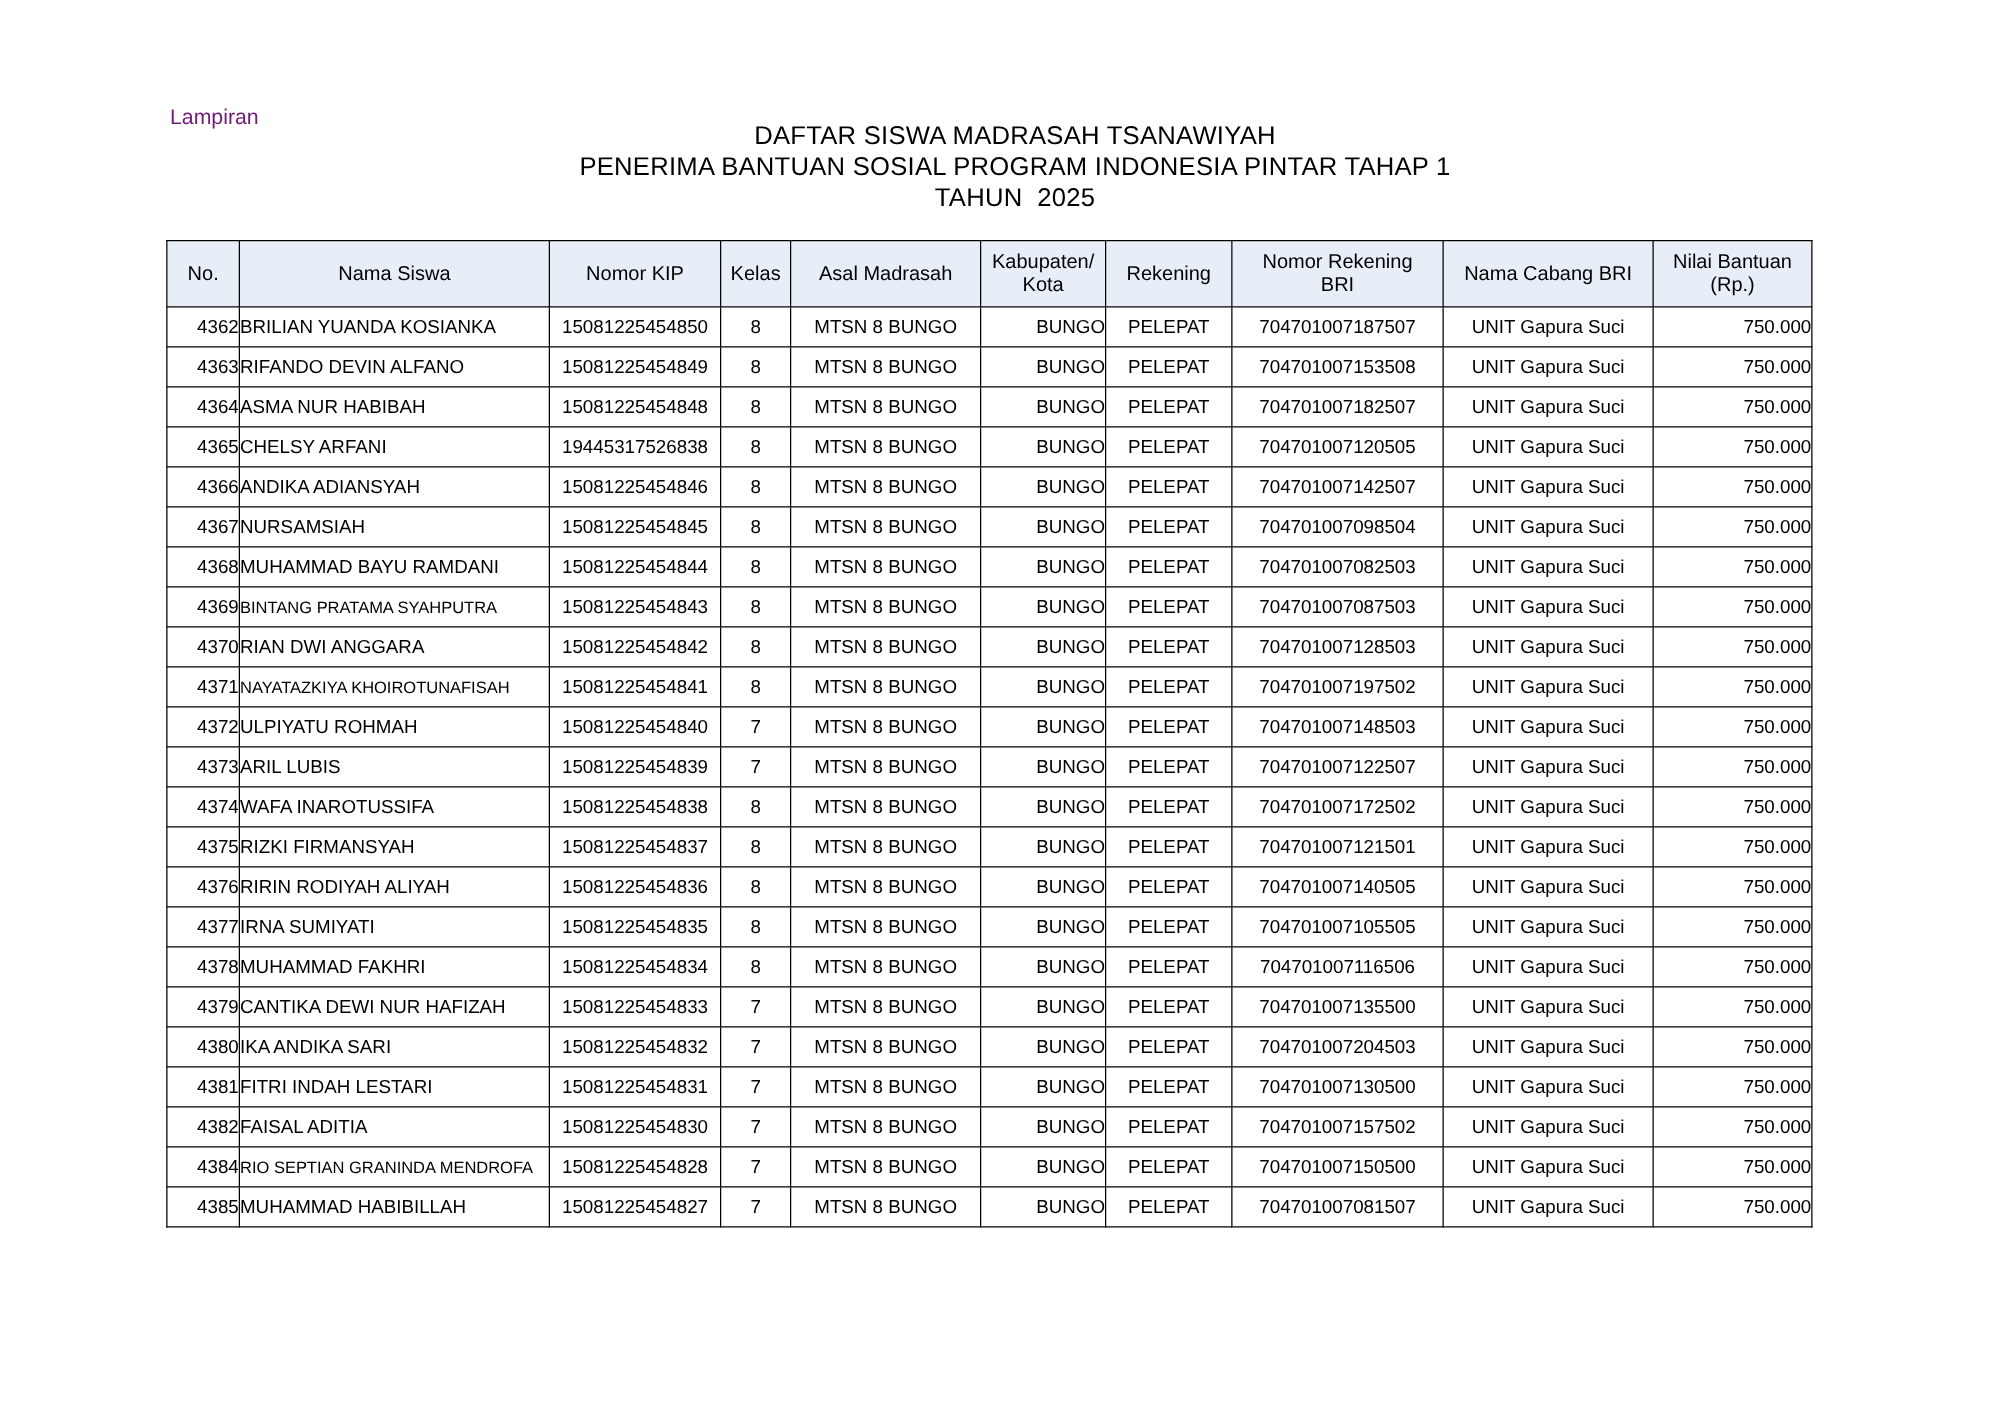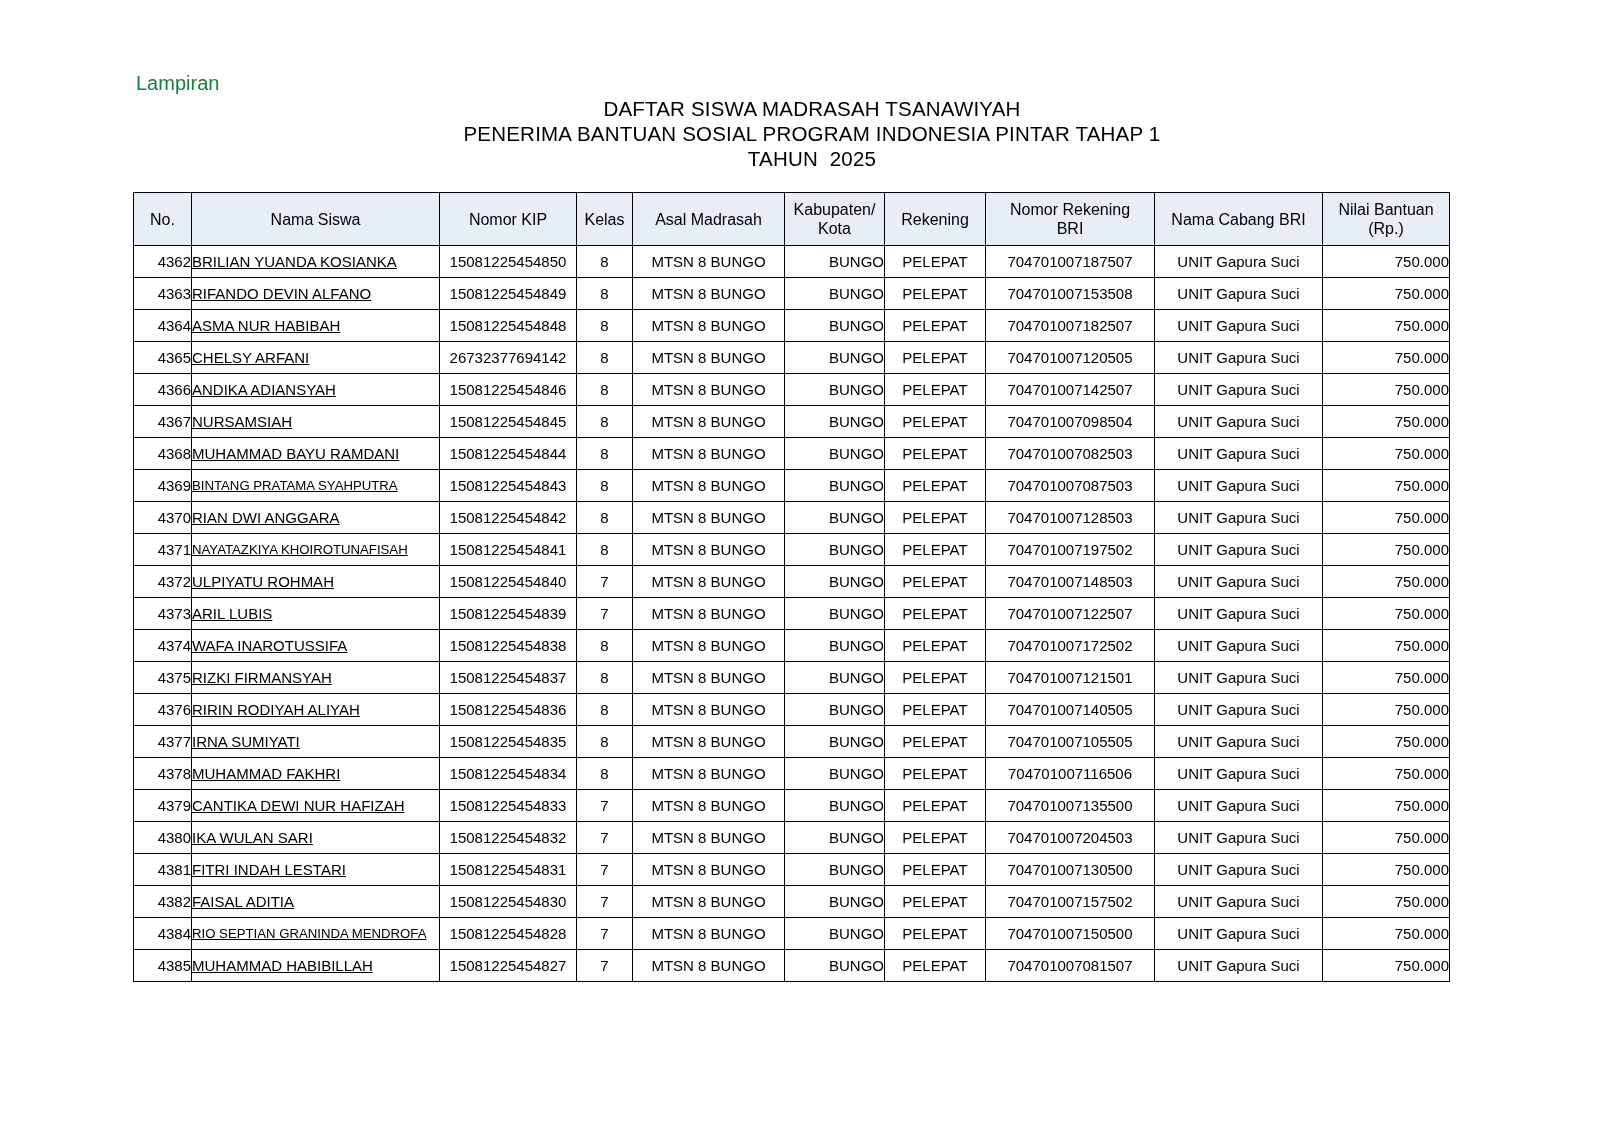--- a/index.html
+++ b/index.html
@@ -16,23 +16,23 @@
   }
   .page {
     position: relative;
     width: 1600px;
     height: 1131px;
     box-sizing: border-box;
   }
   .lampiran {
     position: absolute;
     left: 136px;
-    top: 72px;
-    font-size: 20px;
-    color: #15803d;
+    top: 84px;
+    font-size: 17px;
+    color: #701a75;
   }
   .title-block {
     position: absolute;
     left: 12px;
     top: 96px;
     width: 1600px;
     text-align: center;
   }
   .title-line {
     font-size: 20.5px;
@@ -79,21 +79,21 @@
   col.c-kip     { width: 137px; }
   col.c-kelas   { width: 56px; }
   col.c-asal    { width: 152px; }
   col.c-kab     { width: 100px; }
   col.c-kec     { width: 101px; }
   col.c-rek     { width: 169px; }
   col.c-cab     { width: 168px; }
   col.c-nilai   { width: 127px; }
 
   td.no      { text-align: right; padding-right: 11px; }
-  td.nama    { text-align: left;  padding-left: 7px; text-decoration: underline; }
+  td.nama    { text-align: left;  padding-left: 7px; }
   td.kip     { text-align: center; }
   td.kelas   { text-align: center; }
   td.asal    { text-align: center; }
   td.kab     { text-align: right; }
   td.kec     { text-align: center; }
   td.rek     { text-align: center; }
   td.cab     { text-align: center; }
   td.nilai   { text-align: right; padding-right: 9px; }
 
   td.nama.small { font-size: 13.2px; }
@@ -181,21 +181,21 @@
             <td class="asal">MTSN 8 BUNGO</td>
             <td class="kab">BUNGO</td>
             <td class="kec">PELEPAT</td>
             <td class="rek">704701007182507</td>
             <td class="cab">UNIT Gapura Suci</td>
             <td class="nilai">750.000</td>
           </tr>
           <tr>
             <td class="no">4365</td>
             <td class="nama">CHELSY ARFANI</td>
-            <td class="kip">26732377694142</td>
+            <td class="kip">19445317526838</td>
             <td class="kelas">8</td>
             <td class="asal">MTSN 8 BUNGO</td>
             <td class="kab">BUNGO</td>
             <td class="kec">PELEPAT</td>
             <td class="rek">704701007120505</td>
             <td class="cab">UNIT Gapura Suci</td>
             <td class="nilai">750.000</td>
           </tr>
           <tr>
             <td class="no">4366</td>
@@ -360,21 +360,21 @@
             <td class="kelas">7</td>
             <td class="asal">MTSN 8 BUNGO</td>
             <td class="kab">BUNGO</td>
             <td class="kec">PELEPAT</td>
             <td class="rek">704701007135500</td>
             <td class="cab">UNIT Gapura Suci</td>
             <td class="nilai">750.000</td>
           </tr>
           <tr>
             <td class="no">4380</td>
-            <td class="nama">IKA WULAN SARI</td>
+            <td class="nama">IKA ANDIKA SARI</td>
             <td class="kip">15081225454832</td>
             <td class="kelas">7</td>
             <td class="asal">MTSN 8 BUNGO</td>
             <td class="kab">BUNGO</td>
             <td class="kec">PELEPAT</td>
             <td class="rek">704701007204503</td>
             <td class="cab">UNIT Gapura Suci</td>
             <td class="nilai">750.000</td>
           </tr>
           <tr>

